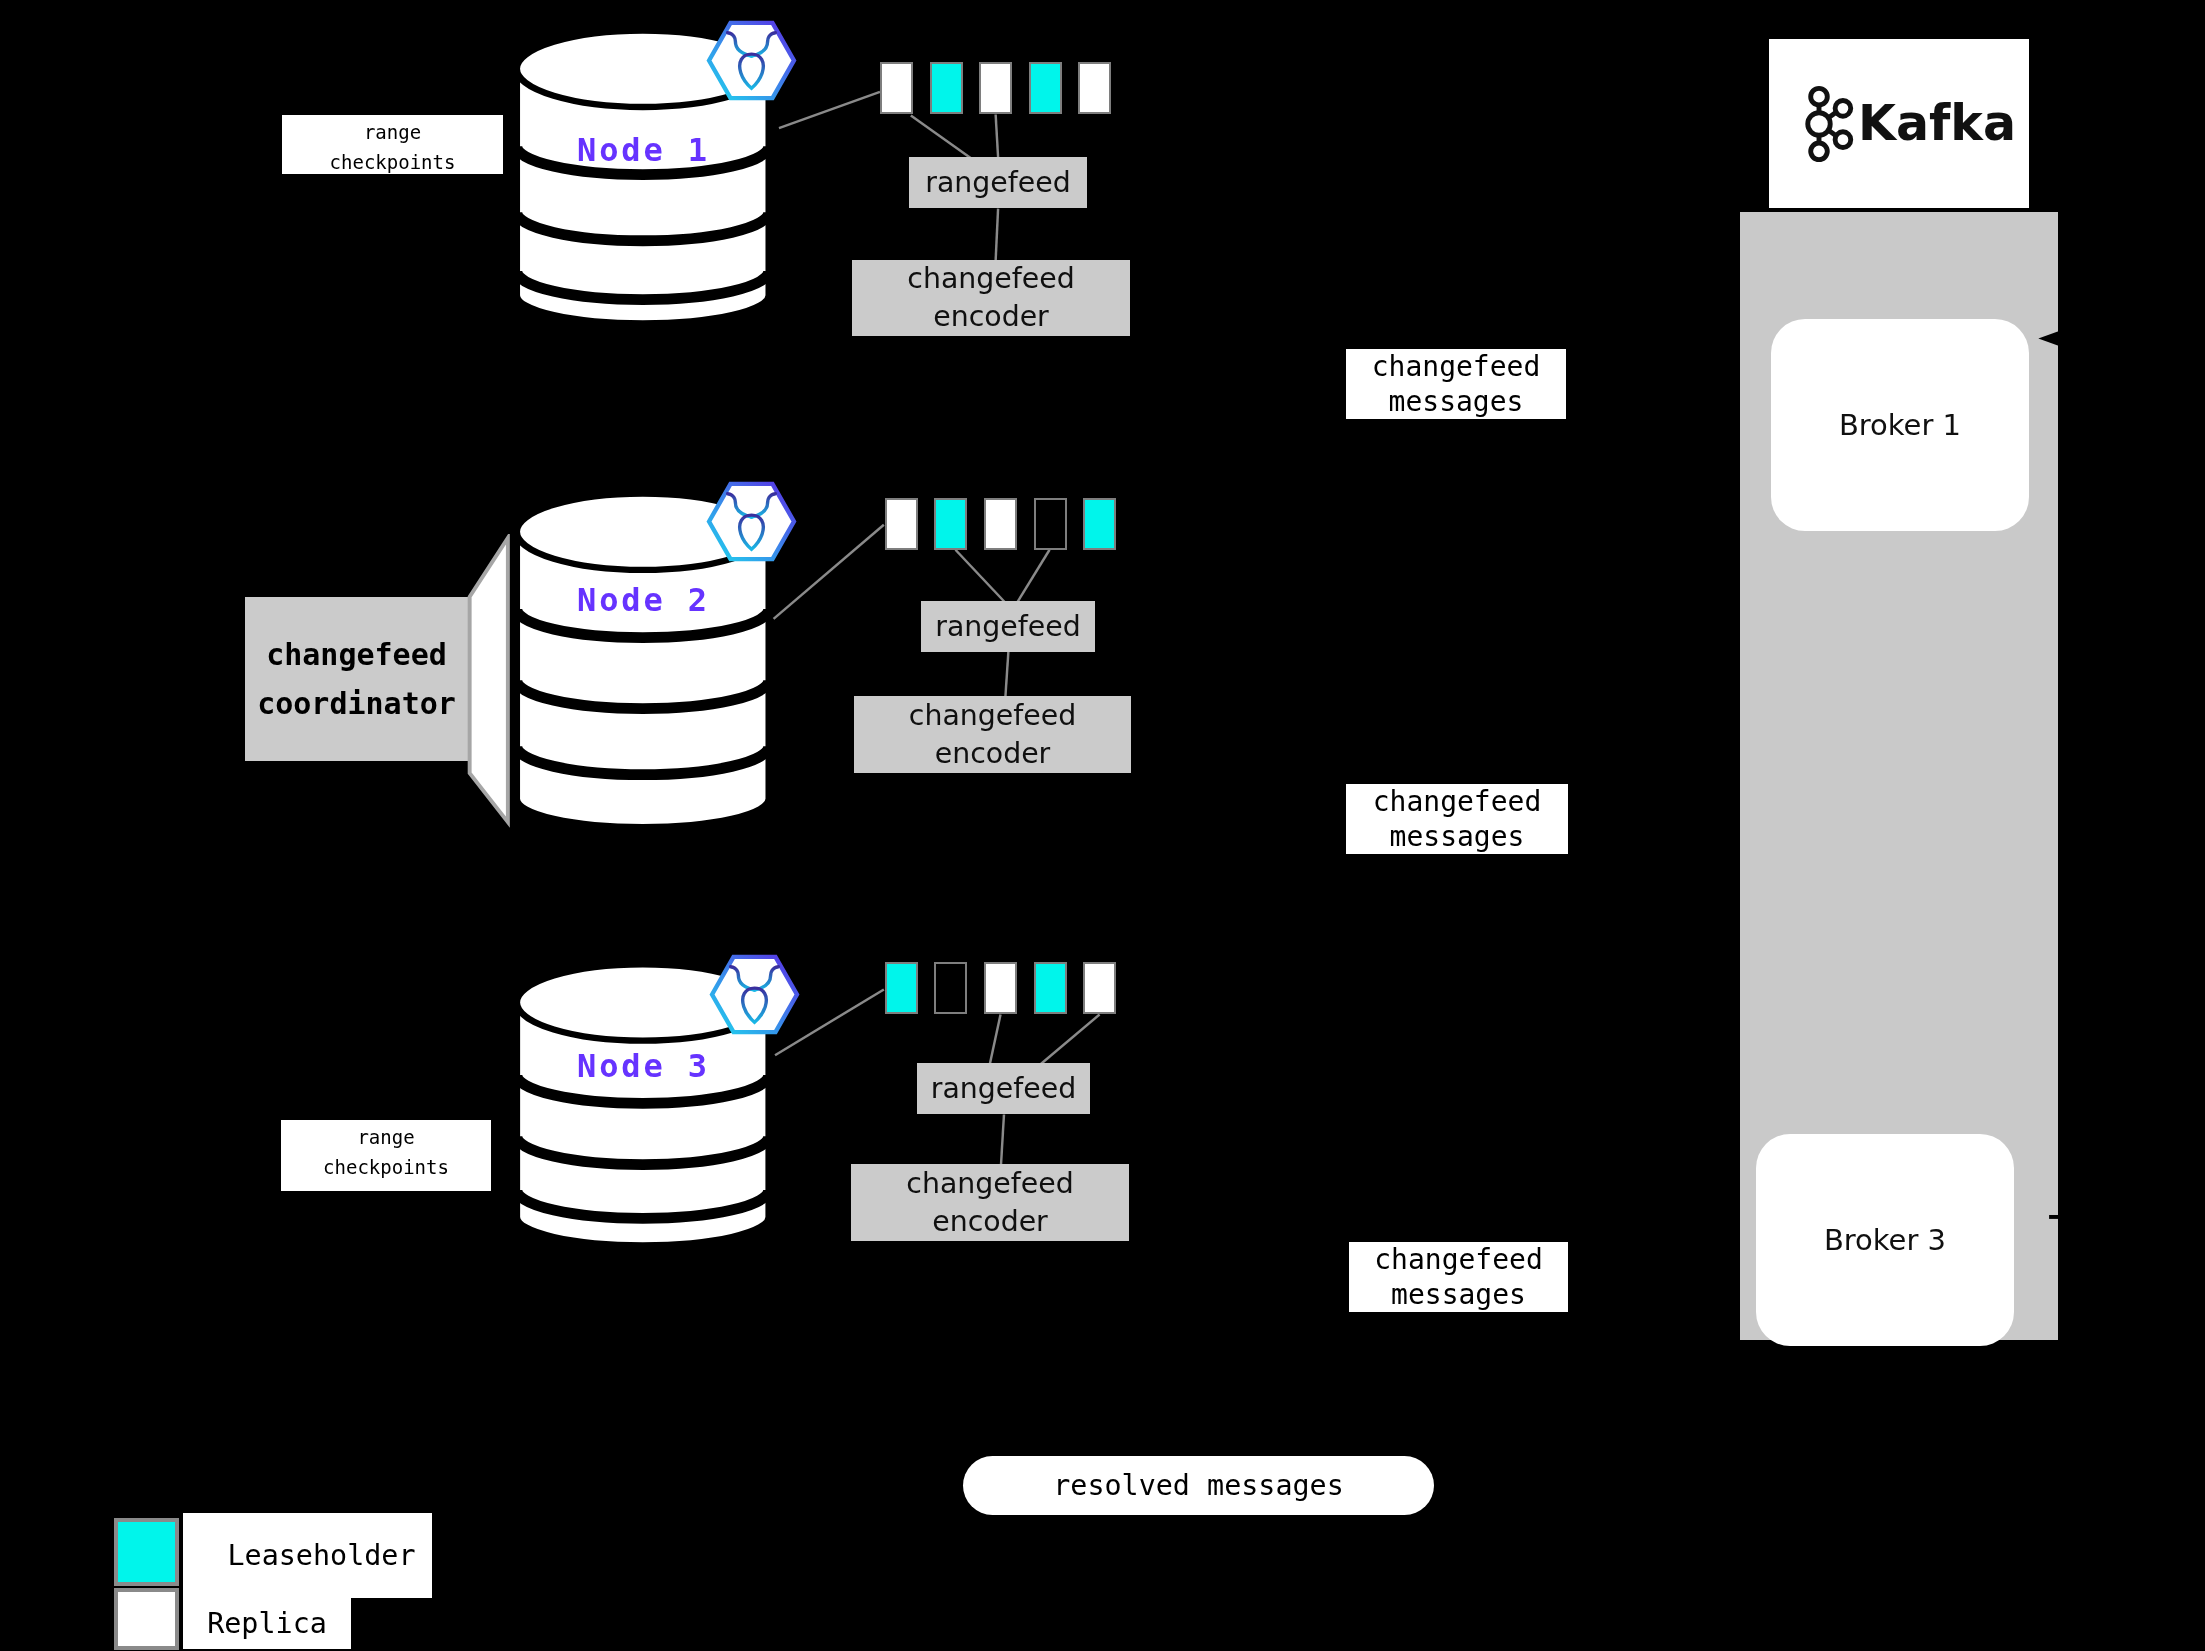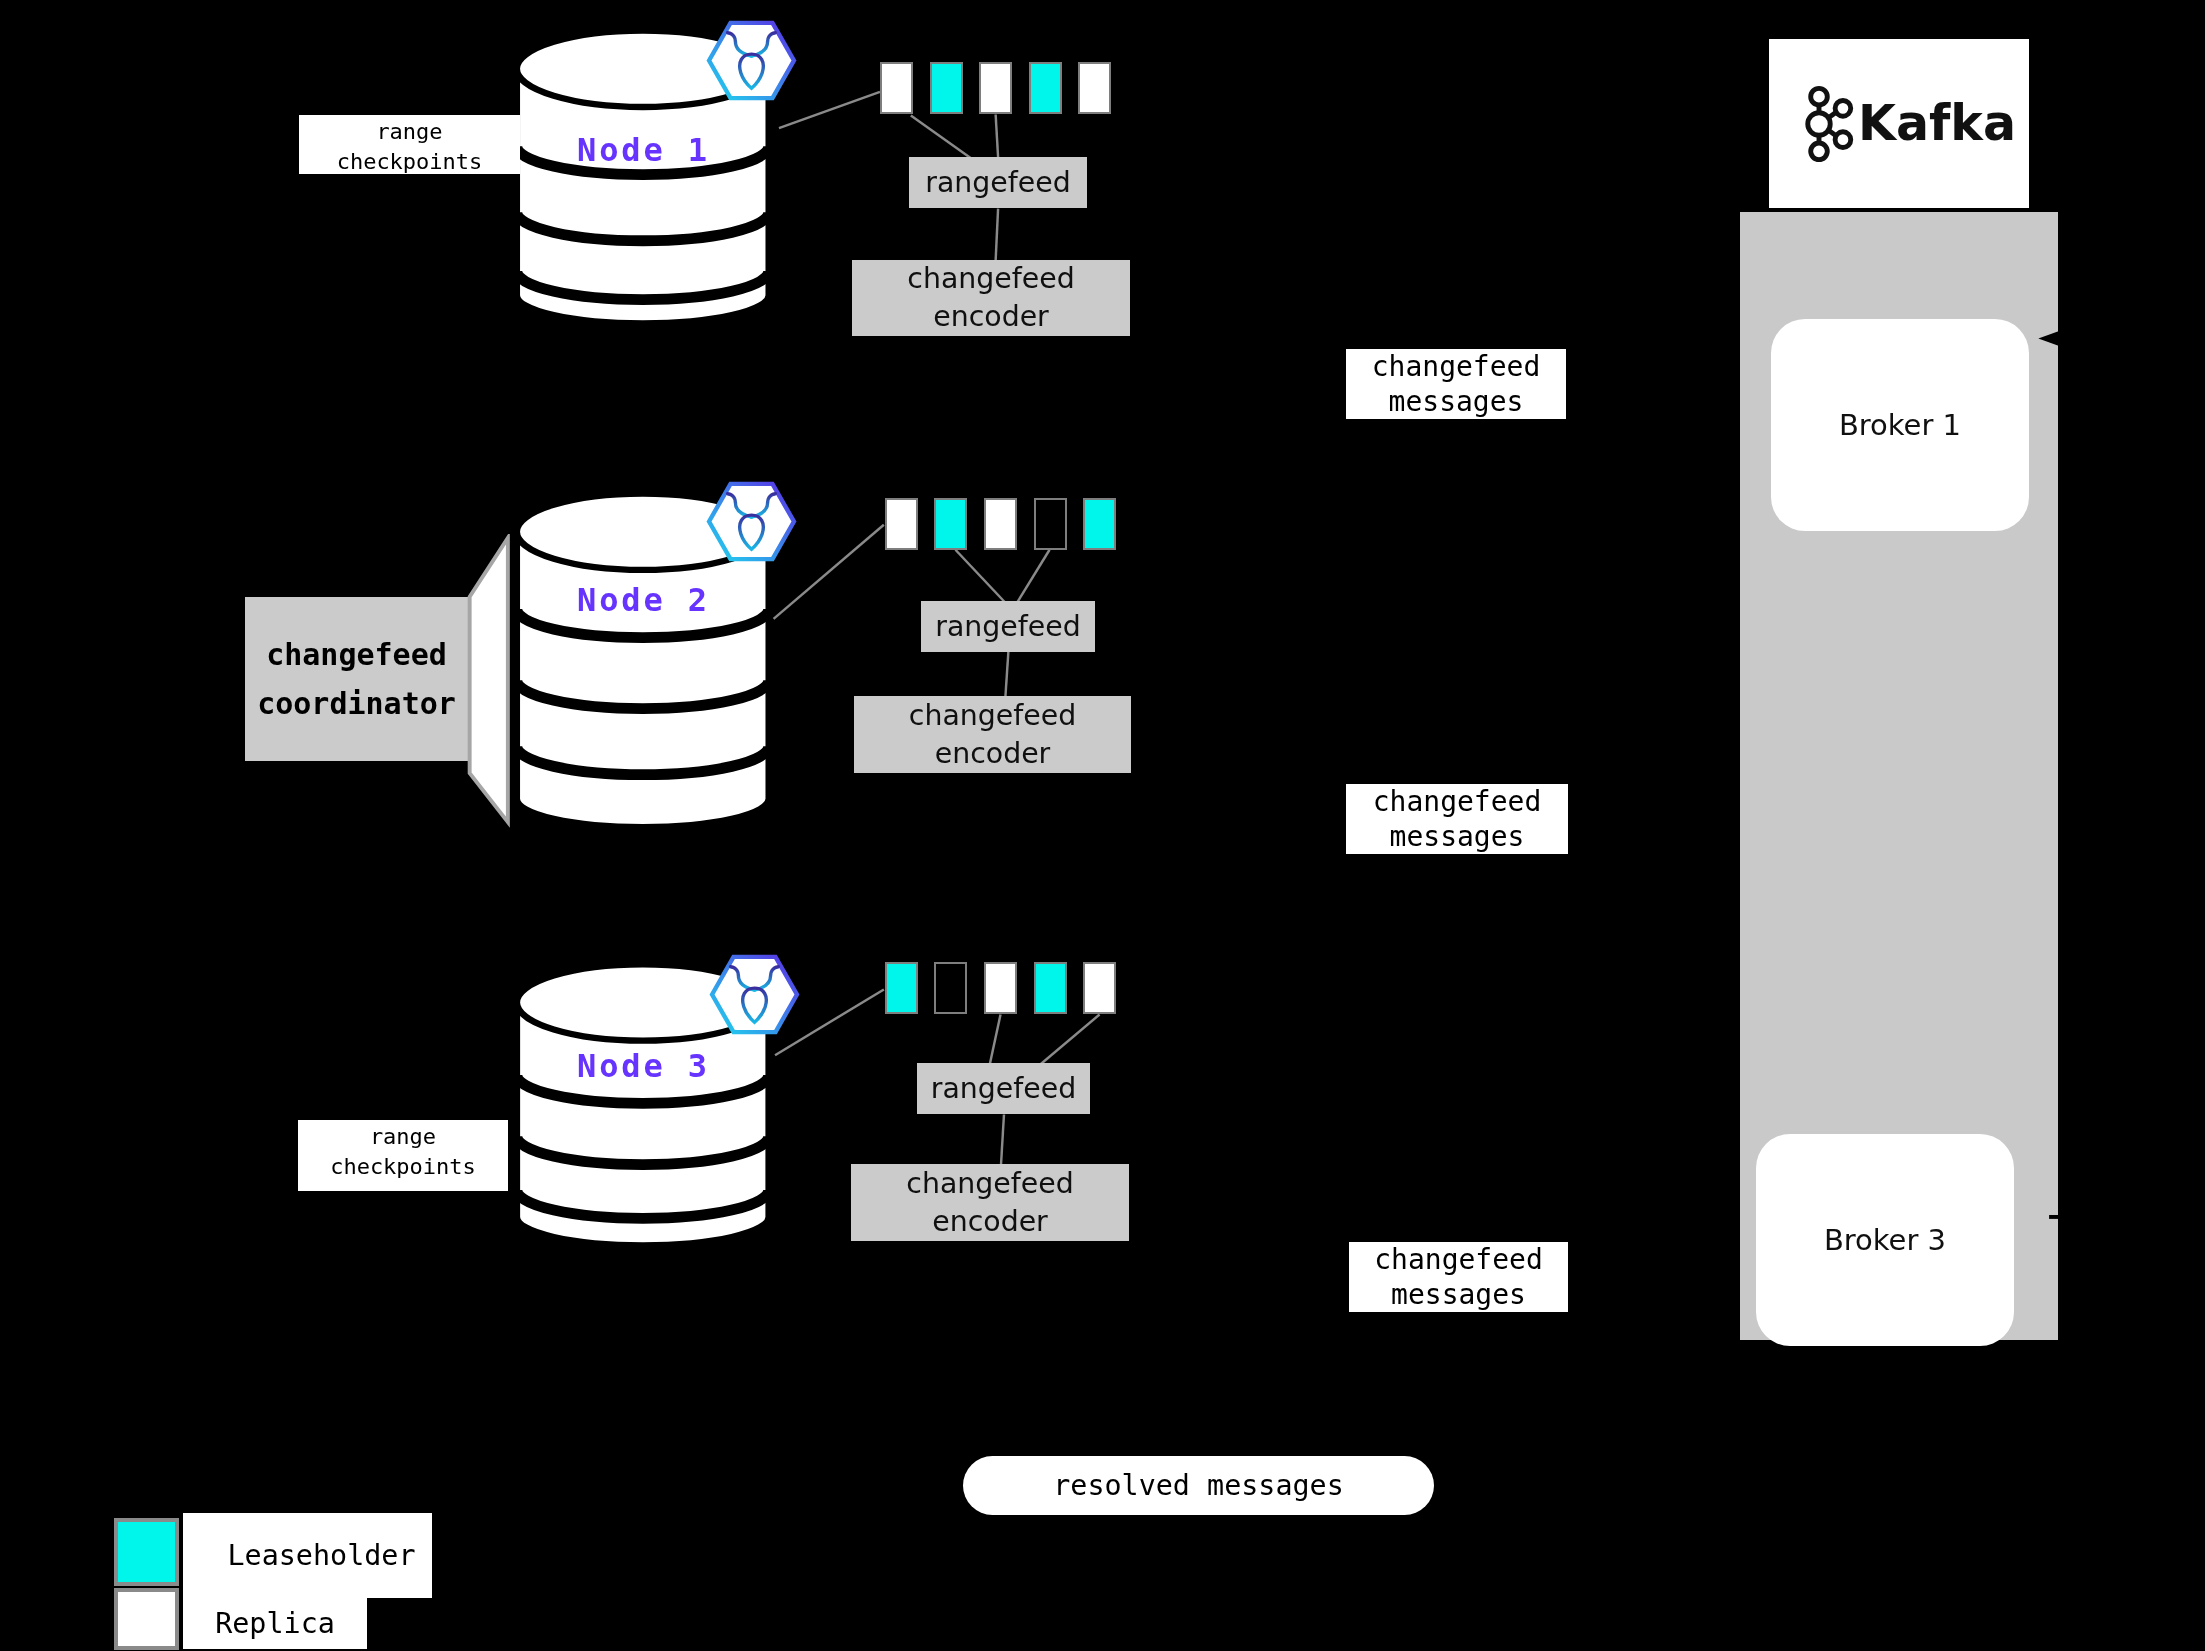--- a/index.html
+++ b/index.html
@@ -3,21 +3,21 @@
 <meta charset="utf-8">
 <style>
   html,body{margin:0;padding:0;background:#000;}
   body{width:2205px;height:1652px;position:relative;overflow:hidden;
        font-family:"DejaVu Sans Mono","Liberation Mono",monospace;color:#000;}
   .abs{position:absolute;}
   .whitebox{background:#fff;color:#000;text-align:center;}
   .graybox{background:#CBCBCB;color:#101010;text-align:center;
            font-family:"DejaVu Sans","Liberation Sans",sans-serif;}
   .ml{white-space:pre-line;}
-  .sidebox{font-size:22px;line-height:30px;padding-top:2px;box-sizing:border-box;margin-left:17px;}
+  .sidebox{font-size:19px;line-height:30px;padding-top:2px;box-sizing:border-box;}
   .clip{overflow:hidden;}
   .msgbox{font-size:28px;line-height:35px;padding-top:0;box-sizing:border-box;
           display:flex;flex-direction:column;justify-content:center;}
   .rfbox{font-size:28.4px;line-height:51px;}
   .encbox{font-size:28.4px;line-height:38px;display:flex;flex-direction:column;justify-content:center;box-sizing:border-box;}
   .coordbox{font-weight:bold;font-family:"DejaVu Sans Mono","Liberation Mono",monospace;
             font-size:30px;line-height:49px;display:flex;flex-direction:column;justify-content:center;
             background:#CBCBCB;text-align:center;box-sizing:border-box;}
   .node-label{width:267px;text-align:center;font-weight:bold;font-size:32px;
               color:#6633FF;letter-spacing:2.9px;}
@@ -194,15 +194,15 @@
   <div class="abs whitebox msgbox ml" style="left:1349px;top:1242px;width:219px;height:70px;z-index:2;">changefeed
 messages</div>
 </div>
 
 <div class="abs whitebox pill" style="left:963px;top:1456px;width:471px;height:59px;z-index:2;">resolved messages</div>
 
 <div>
   <div class="abs legend-swatch" style="left: 114px; top: 1518px; z-index: 2; background: rgb(0, 245, 235);"></div>
   <div class="abs legend-label" style="left:183px;top:1513px;width:221px;height:85px;z-index:2;padding-left:28px;">Leaseholder</div>
   <div class="abs legend-swatch" style="left: 114px; top: 1588px; height: 62px; z-index: 2; background: rgb(255, 255, 255);"></div>
-  <div class="abs legend-label" style="left:183px;top:1598px;width:184px;height:51px;z-index:2;text-align:center;">Replica</div>
+  <div class="abs legend-label" style="left:183px;top:1598px;width:168px;height:51px;z-index:2;text-align:center;">Replica</div>
 </div>
 
 
 </body></html>

